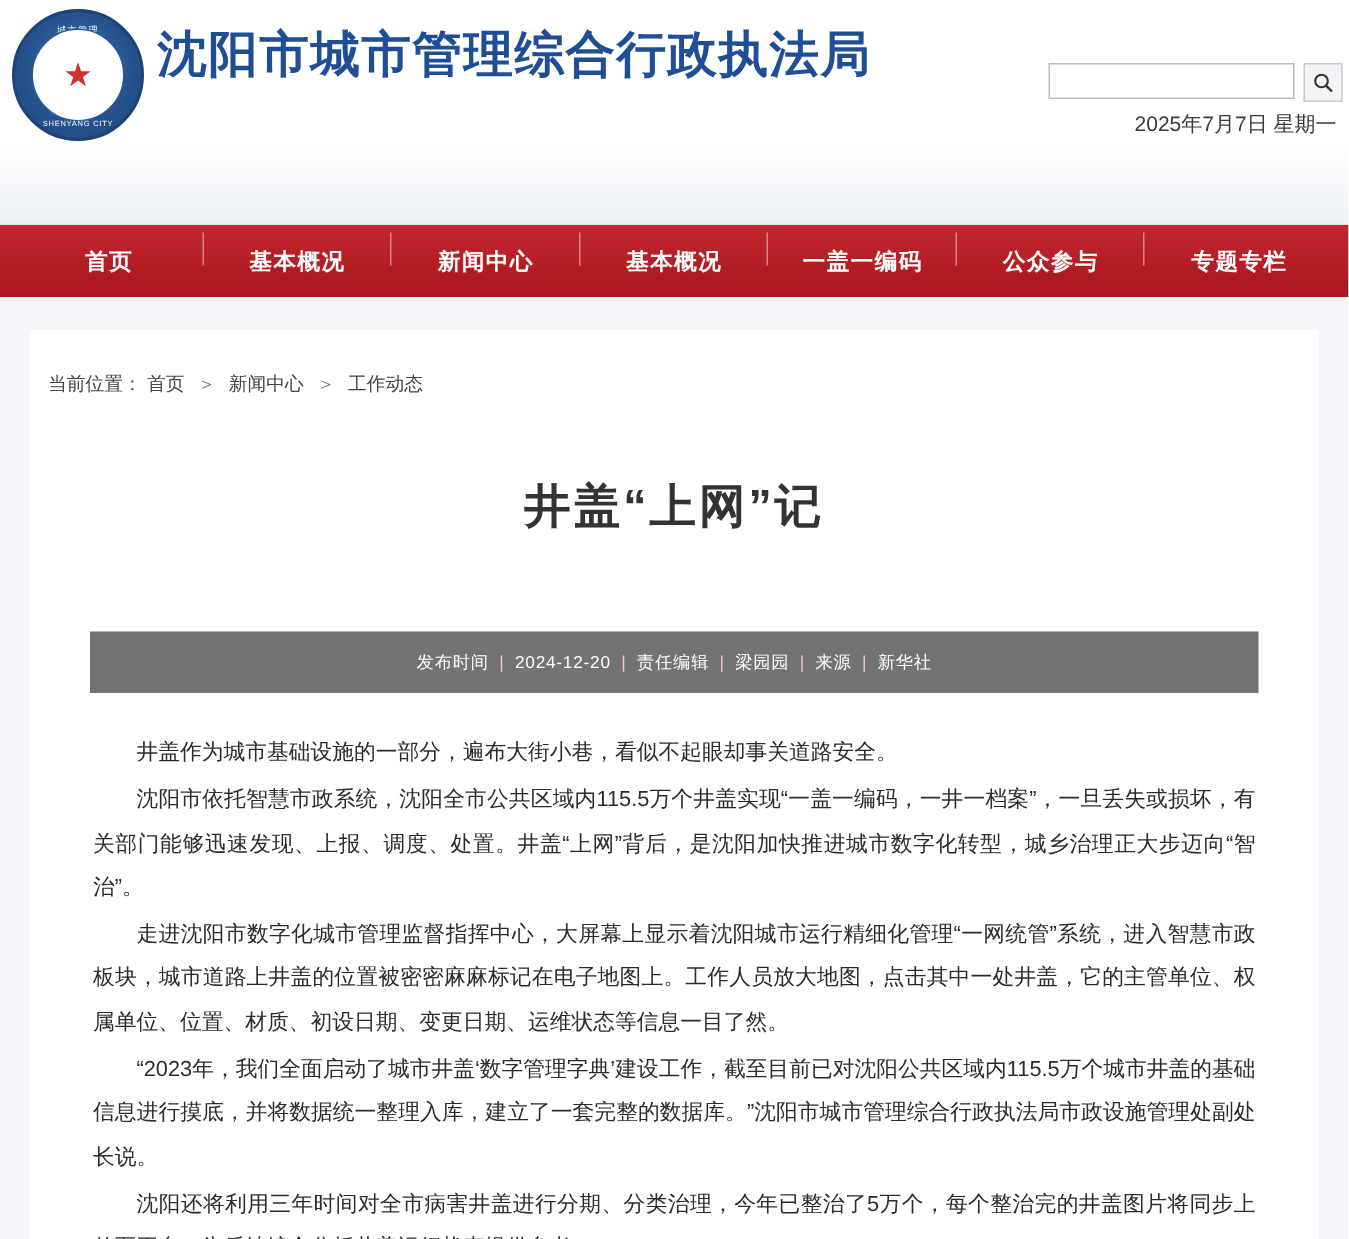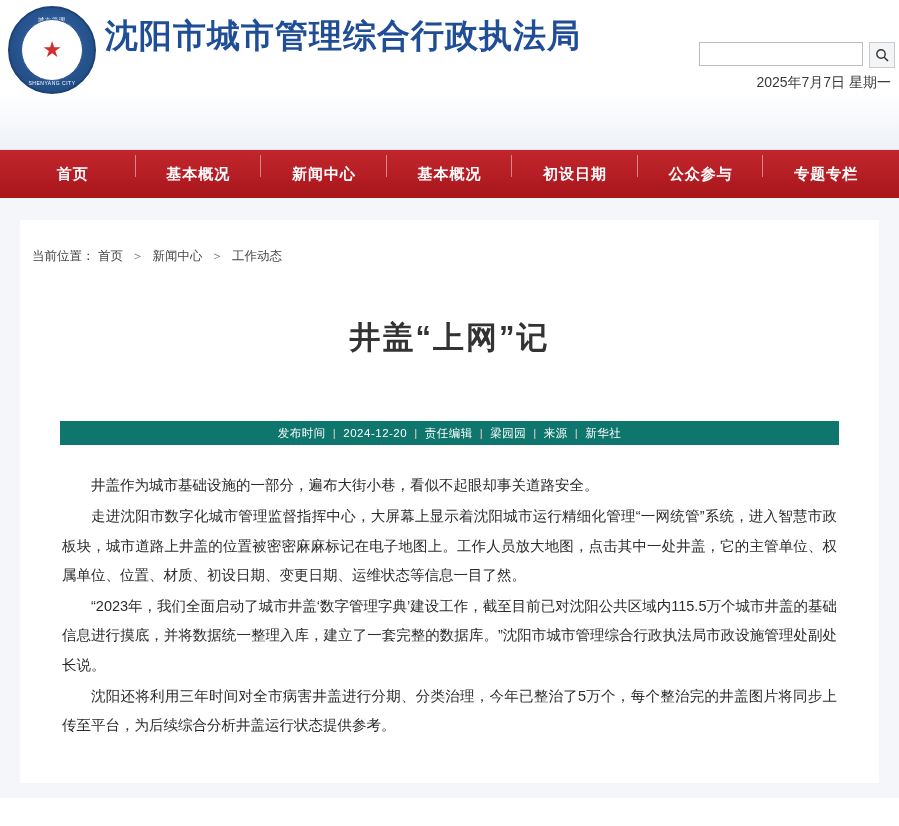--- a/index.html
+++ b/index.html
@@ -189,23 +189,23 @@
     font-family: Liberation Sans, sans-serif;
     font-size: 31px;
     font-weight: bold;
     color: #333333;
     margin-top: 52px;
     letter-spacing: 2px;
   }
 
   .meta-bar {
     margin: 62px 40px 0 40px;
-    background: #0f766e;
+    background: #737373;
     color: #ffffff;
-    height: 24px;
+    height: 41px;
     display: flex;
     align-items: center;
     justify-content: center;
     font-size: 11.5px;
     letter-spacing: 0.5px;
   }
   .meta-bar span { white-space: nowrap; }
   .meta-sep { margin: 0 7px; color: #f0c9cb; }
 
   .article-body {
@@ -252,21 +252,21 @@
     </div>
 
     <div class="date-line">2025年7月7日 星期一</div>
   </div>
 
   <div class="nav">
     <div class="nav-item">首页</div>
     <div class="nav-item">基本概况</div>
     <div class="nav-item">新闻中心</div>
     <div class="nav-item">基本概况</div>
-    <div class="nav-item">初设日期</div>
+    <div class="nav-item">一盖一编码</div>
     <div class="nav-item">公众参与</div>
     <div class="nav-item">专题专栏</div>
   </div>
 
   <div class="content-wrap">
     <div class="content-card">
 
       <div class="breadcrumb">
         <span>当前位置：</span>
         <a>首页</a>
@@ -287,20 +287,21 @@
         <span class="meta-sep">|</span>
         <span>梁园园</span>
         <span class="meta-sep">|</span>
         <span>来源</span>
         <span class="meta-sep">|</span>
         <span>新华社</span>
       </div>
 
       <div class="article-body">
         <p>井盖作为城市基础设施的一部分，遍布大街小巷，看似不起眼却事关道路安全。</p>
+        <p>沈阳市依托智慧市政系统，沈阳全市公共区域内115.5万个井盖实现“一盖一编码，一井一档案”，一旦丢失或损坏，有关部门能够迅速发现、上报、调度、处置。井盖“上网”背后，是沈阳加快推进城市数字化转型，城乡治理正大步迈向“智治”。</p>
         <p>走进沈阳市数字化城市管理监督指挥中心，大屏幕上显示着沈阳城市运行精细化管理“一网统管”系统，进入智慧市政板块，城市道路上井盖的位置被密密麻麻标记在电子地图上。工作人员放大地图，点击其中一处井盖，它的主管单位、权属单位、位置、材质、初设日期、变更日期、运维状态等信息一目了然。</p>
         <p>“2023年，我们全面启动了城市井盖‘数字管理字典’建设工作，截至目前已对沈阳公共区域内115.5万个城市井盖的基础信息进行摸底，并将数据统一整理入库，建立了一套完整的数据库。”沈阳市城市管理综合行政执法局市政设施管理处副处长说。</p>
         <p>沈阳还将利用三年时间对全市病害井盖进行分期、分类治理，今年已整治了5万个，每个整治完的井盖图片将同步上传至平台，为后续综合分析井盖运行状态提供参考。</p>
 
       </div>
 
     </div>
   </div>
 
 </div>

